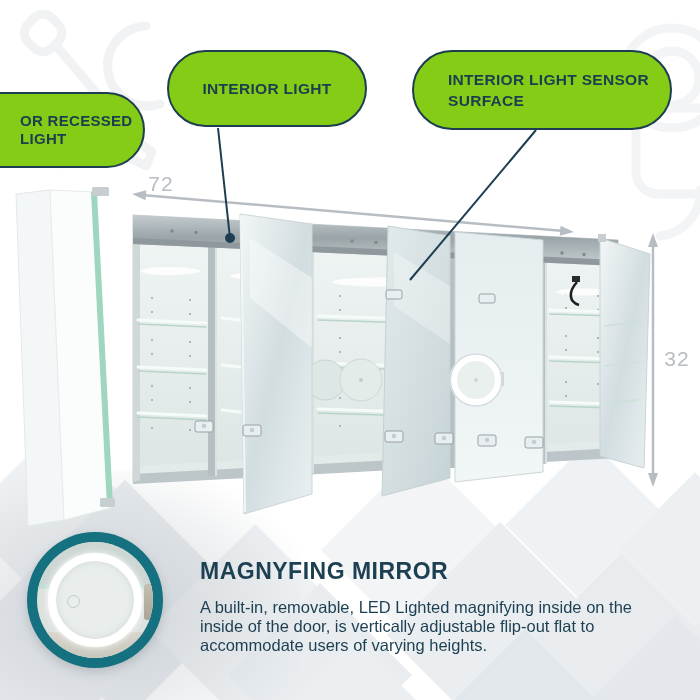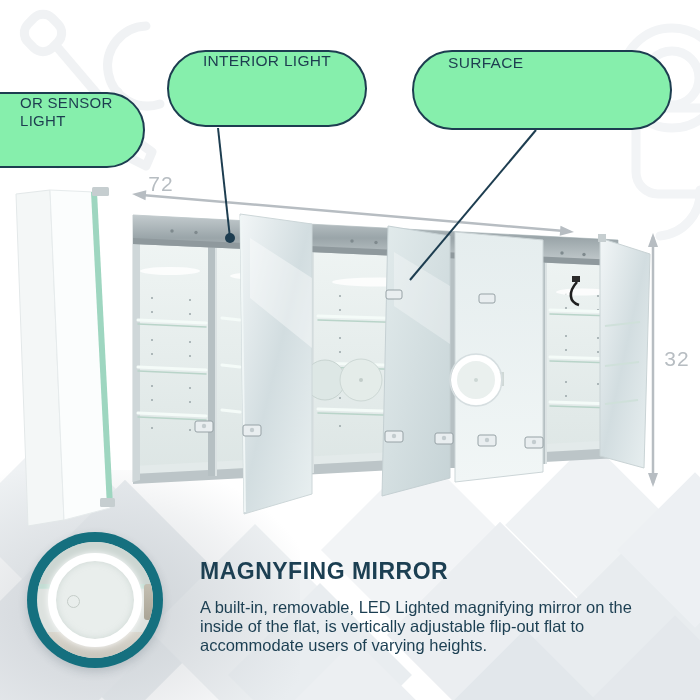--- a/index.html
+++ b/index.html
@@ -22,23 +22,23 @@
   .diamond{position:absolute;transform:rotate(45deg);z-index:2;}
   #bl-shade{left:-60px;top:470px;width:360px;height:260px;z-index:2;
     background:radial-gradient(ellipse at 45% 55%, rgba(176,182,188,.5), rgba(200,205,210,.25) 55%, rgba(255,255,255,0) 78%);}
   
   #cabinet{left:0;top:176px;width:700px;height:352px;z-index:10;}
   
   #overlay{left:0;top:0;width:700px;height:700px;z-index:30;}
   #overlay text{font-family:"Liberation Sans",sans-serif;fill:var(--dim-gray);font-size:21px;letter-spacing:1px;}
   
   .callout{
-    position:absolute;z-index:40;background:#86efac;border:2px solid var(--accent);
-    color:var(--accent);font-weight:normal;box-sizing:border-box;
-    display:flex;flex-direction:column;justify-content:flex-start;
+    position:absolute;z-index:40;background:#84cc16;border:2px solid var(--accent);
+    color:var(--accent);font-weight:bold;box-sizing:border-box;
+    display:flex;flex-direction:column;justify-content:center;
     letter-spacing:.3px;
   }
   #callout-recessed{left:-75px;top:92px;width:220px;height:76px;border-radius:38px;
     padding-left:93px;font-size:15px;line-height:18px;}
   #callout-light{left:167px;top:50px;width:200px;height:77px;border-radius:39px;
     align-items:center;font-size:15.5px;}
   #callout-sensor{left:412px;top:50px;width:260px;height:80px;border-radius:40px;
     padding-left:34px;font-size:15.5px;line-height:21px;}
   
   #mag-circle{left:27px;top:532px;width:136px;height:136px;border-radius:50%;
@@ -354,35 +354,36 @@
   <text x="677" y="366" text-anchor="middle">32</text>
 
   <g stroke="#1d3d50" stroke-width="2">
     <line x1="218" y1="128" x2="230" y2="238"></line>
     <circle cx="230" cy="238" r="5" fill="#1d3d50" stroke="none"></circle>
     <line x1="536" y1="130" x2="410" y2="280"></line>
   </g>
 </svg>
 
 <div id="callout-recessed" class="callout">
-  <span>OR SENSOR</span>
+  <span>OR RECESSED</span>
   <span>LIGHT</span>
 </div>
 <div id="callout-light" class="callout">
   <span>INTERIOR LIGHT</span>
 </div>
 <div id="callout-sensor" class="callout">
+  <span>INTERIOR LIGHT SENSOR</span>
   <span>SURFACE</span>
 </div>
 
 <div id="mag-circle" class="abs">
   <div id="mag-photo">
     <div class="strip-top"></div>
     <div class="strip-glass"></div>
     <div class="strip-bottom"></div>
     <div class="led-ring"></div>
     <div class="btn"></div>
     <div class="hinge"></div>
   </div>
 </div>
 
 <div id="feature-heading" class="abs">MAGNYFING MIRROR</div>
-<div id="feature-desc" class="abs">A built-in, removable, LED Lighted magnifying mirror on the inside of the flat, is vertically adjustable flip-out flat to accommodate users of varying heights.</div>
+<div id="feature-desc" class="abs">A built-in, removable, LED Lighted magnifying inside on the inside of the door, is vertically adjustable flip-out flat to accommodate users of varying heights.</div>
 
 </body></html>

